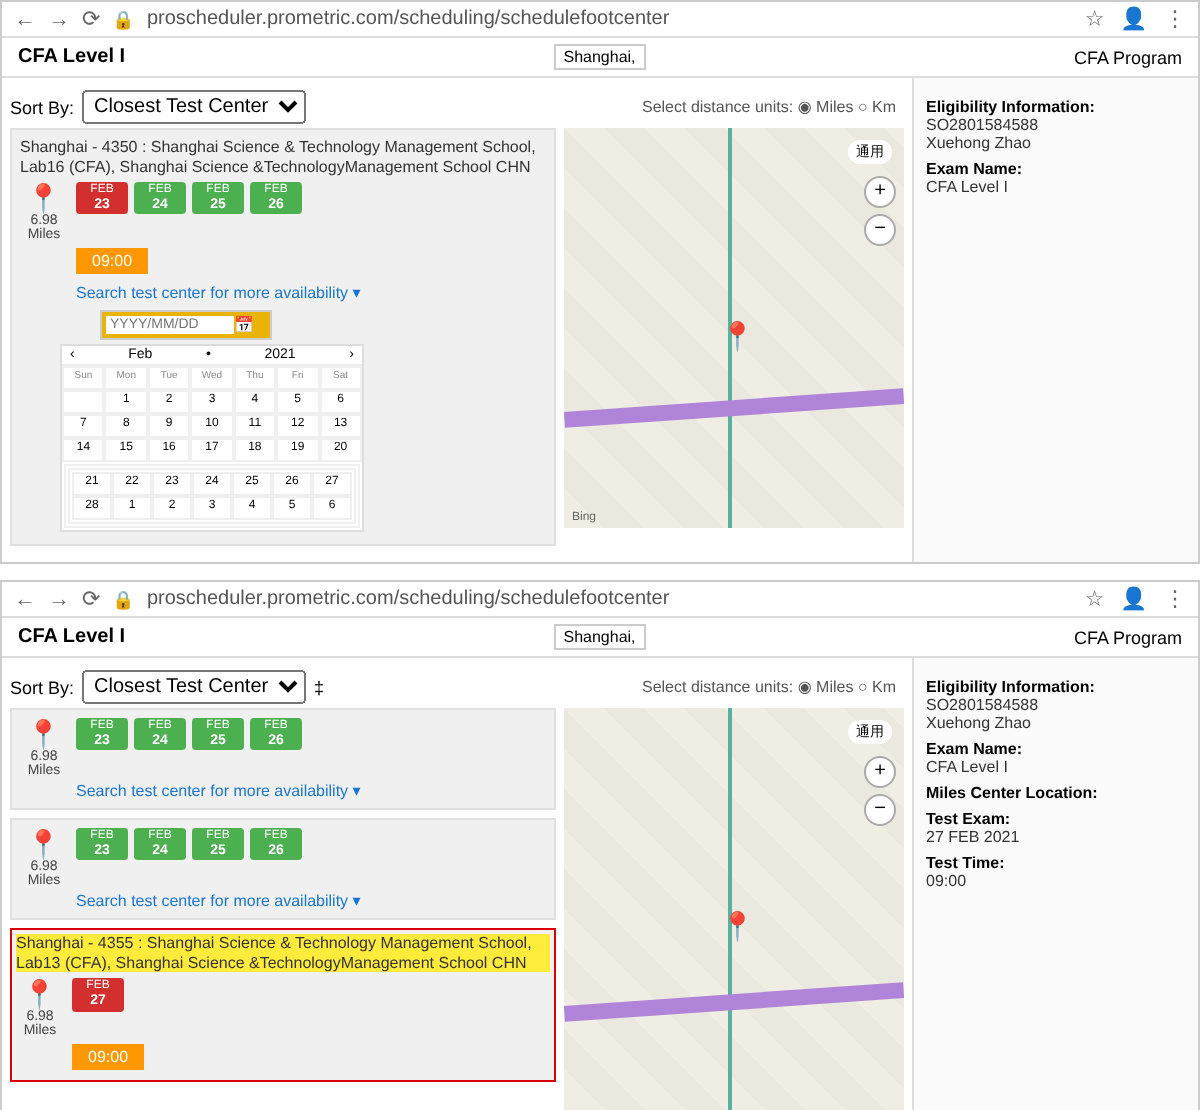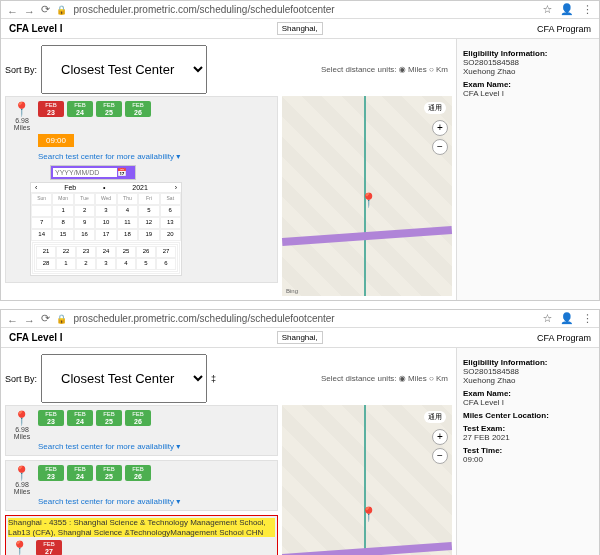--- a/index.html
+++ b/index.html
@@ -9,37 +9,37 @@
 .lock{font-size:9px}
 .url{flex:1;font-size:10px;color:#555}
 .browser-icons{display:flex;gap:8px;font-size:11px}
 .header-row{display:flex;justify-content:space-between;align-items:center;padding:3px 8px;border-bottom:1px solid #ddd}
 .title{font-weight:bold;font-size:10px}
 .main{display:flex}
 .left{flex:1;padding:4px;min-width:0}
 .map-col{width:170px;position:relative;background:#e8e8e0}
 .right{width:130px;padding:6px;border-left:1px solid #ddd;background:#fafafa}
 .sortby{display:flex;align-items:center;gap:4px;padding:2px 0}
-.sortby select{font-size:13px;padding:15px}
+.sortby select{font-size:10px;padding:1px}
 .dist-units{font-size:8px;color:#555;padding:2px 4px;text-align:right}
 .center-block{background:#f0f0f0;padding:4px;margin-bottom:4px;border:1px solid #e0e0e0}
 .center-name{font-size:8px;color:#333;margin-bottom:3px;line-height:1.2}
 .row{display:flex;align-items:flex-start;gap:4px}
 .pin-col{display:flex;flex-direction:column;align-items:center;width:24px}
 .pin{color:#d00;font-size:14px}
 .miles{font-size:7px;color:#444;text-align:center}
 .date-pills{display:flex;gap:3px;flex-wrap:wrap}
 .pill{width:26px;text-align:center;border-radius:2px;padding:1px 0;font-size:7px;line-height:1.1}
 .pill.red{background:#d32f2f;color:#fff}
 .pill.green{background:#4caf50;color:#fff}
 .pill .m{display:block;font-size:6px}
 .pill .d{display:block;font-weight:bold}
 .time-btn{background:#ff9800;color:#fff;border:none;padding:2px 8px;font-size:8px;margin:3px 0 3px 28px;cursor:pointer}
 .search-link{color:#1976d2;font-size:8px;cursor:pointer;margin-left:28px;display:inline-block;margin-top:2px}
-.date-input{width:80px;font-size:8px;padding:2px;margin:4px 0 2px 40px;display:flex;align-items:center;border:1px solid #ccc;background:#8b5cf6}
+.date-input{width:80px;font-size:8px;padding:2px;margin:4px 0 2px 40px;display:flex;align-items:center;border:1px solid #ccc;background:#eab308}
 .date-input input{border:none;width:60px;font-size:7px}
 .cal{margin:2px 0 2px 20px;border:1px solid #ddd;background:#fff;width:150px}
 .cal-head{display:flex;justify-content:space-between;align-items:center;padding:1px 4px;font-size:7px;border-bottom:1px solid #eee}
 .cal-grid{display:grid;grid-template-columns:repeat(7,1fr);font-size:6px;text-align:center}
 .cal-grid div{padding:1px;border:0.5px solid #f0f0f0;min-height:8px}
 .cal-grid .dow{color:#888;font-size:5px}
 .cal-redbox{border:1.5px solid #d00;margin:1px}
 .map{width:100%;height:100%;position:relative;background:linear-gradient(45deg,#f0ede4 25%,#ebe8df 25%,#ebe8df 50%,#f0ede4 50%,#f0ede4 75%,#ebe8df 75%);background-size:40px 40px}
 .map::before{content:"";position:absolute;left:48%;top:0;bottom:0;width:2px;background:#5ab0a0}
 .map::after{content:"";position:absolute;left:0;right:0;top:68%;height:8px;background:#b084d8;transform:rotate(-4deg)}
@@ -83,20 +83,21 @@
     </div>
     <div class="dist-units">
      <span>Select distance units:</span>
      <span>◉ </span><span>Miles</span>
      <span> ○ </span><span>Km</span>
     </div>
    </div>
    <div style="display:flex;gap:4px">
     <div style="flex:1">
      <div class="center-block">
+      <div class="center-name">Shanghai - 4350 : Shanghai Science &amp; Technology Management School, Lab16 (CFA), Shanghai Science &amp;TechnologyManagement School CHN</div>
       <div class="row">
        <div class="pin-col">
         <span class="pin">📍</span>
         <span class="miles">6.98</span>
         <span class="miles">Miles</span>
        </div>
        <div class="date-pills" id="s1c1dates">
                   <div class="pill red">
                     <span class="m">FEB</span>
                     <span class="d">23</span>

